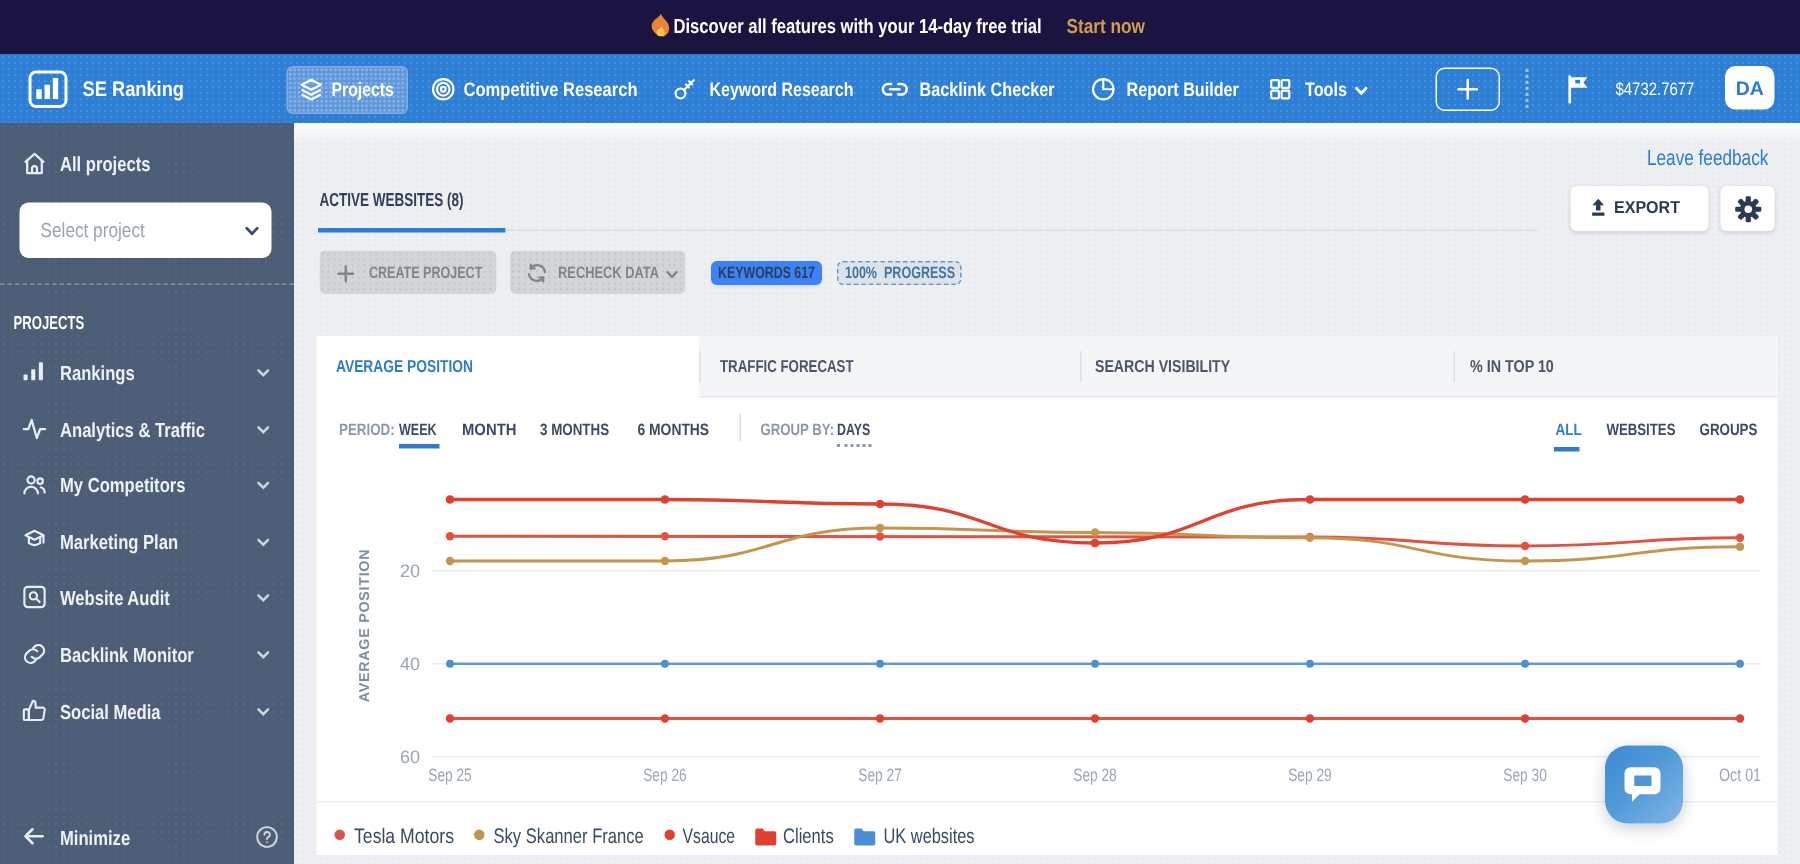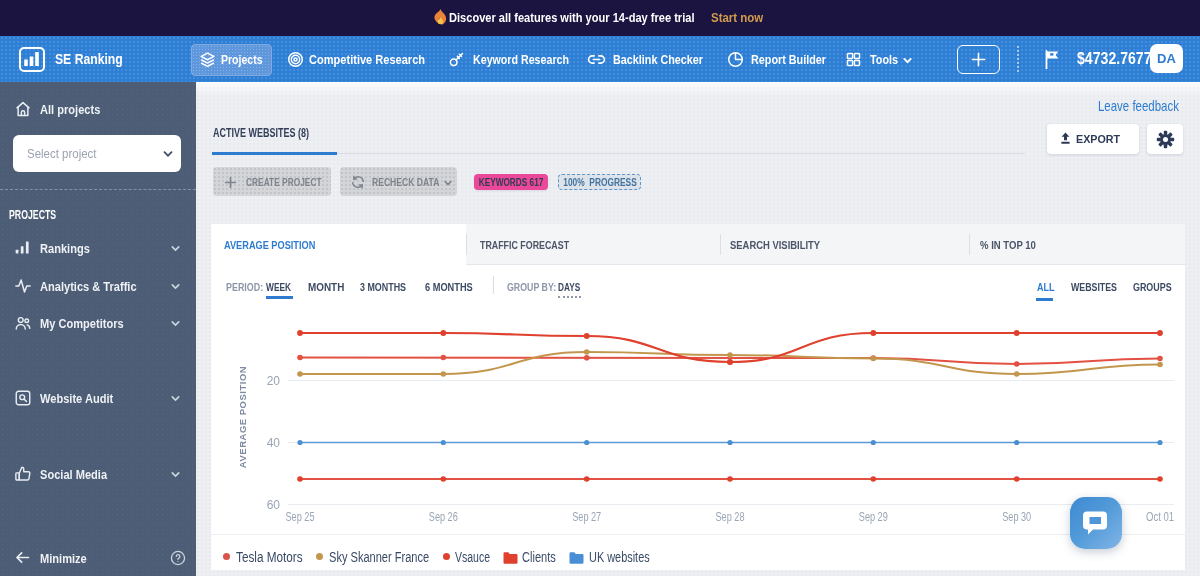--- a/index.html
+++ b/index.html
@@ -22,21 +22,21 @@
     border:2.5px solid #fff; border-radius:5px; }
   .brand { position:absolute; left:55px; top:51px; font-size:14px; font-weight:bold; color:#fff; line-height:17px; }
   .pill { position:absolute; left:191px; top:44px; width:81px; height:32px; background:#5f97dd;
     background-image: radial-gradient(rgba(255,255,255,0.25) 0.8px, rgba(0,0,0,0) 1px); background-size:3px 3px;
     border:1px solid #83abe3; border-radius:4px; }
   .nav-item { position:absolute; top:36px; height:46px; display:flex; align-items:center;
     font-size:13px; font-weight:bold; color:#fff; }
   .plusbtn { position:absolute; left:957px; top:45px; width:43px; height:29px; border:1.7px solid #fff;
     border-radius:6px; display:flex; align-items:center; justify-content:center; }
   .hdiv { position:absolute; left:1017px; top:46px; width:0; height:26px; border-left:2px dotted rgba(255,255,255,.55); }
-  .money { position:absolute; left:1077px; top:51px; font-size:17px; font-weight:bold; color:#fff; line-height:16px; }
+  .money { position:absolute; left:1077px; top:51px; font-size:12px; font-weight:normal; color:#fff; line-height:16px; }
   .da { position:absolute; left:1150px; top:44px; width:33px; height:29px; background:#fff; border-radius:7px;
     color:#2c7bd2; font-size:13px; font-weight:bold; display:flex; align-items:center; justify-content:center; }
 
   
   .sidebar { position:absolute; left:0; top:82px; width:228px; height:494px; background:#4c5d75; color:#eef1f5;
     background-image: radial-gradient(rgba(120,160,210,0.16) 0.8px, rgba(0,0,0,0) 1px); background-size:5px 5px; }
   .side-row { position:absolute; left:0; width:196px; height:24px; }
   .side-row .txt { position:absolute; left:40px; top:50%; transform:translateY(-50%); font-size:13.5px; font-weight:bold; white-space:pre; }
   .side-row .txt .sx { vertical-align:middle; }
   .side-row svg.ic { position:absolute; left:14px; top:50%; margin-top:-9px; }
@@ -209,27 +209,48 @@
         <circle cx="9" cy="8" r="3.2"></circle>
         <path d="M3 20c0-3.3 2.7-6 6-6s6 2.7 6 6"></path>
         <circle cx="17" cy="9" r="2.4"></circle>
         <path d="M17.5 14.5c2 .6 3.5 2.4 3.5 4.7"></path>
       </svg>
     <span class="txt"><span class="sx" style="transform:scaleX(0.82)">My Competitors</span></span>
     <svg class="chev" width="11" height="11" viewBox="0 0 12 12" fill="none" stroke="#cdd5de" stroke-width="1.8" stroke-linecap="round">
         <path d="M2.5 4.2L6 7.8l3.5-3.6"></path>
       </svg>
   </div>
+  <div class="side-row" style="top:267px;">
+    <svg class="ic" width="18" height="18" viewBox="0 0 24 24" fill="none" stroke="#e8edf3" stroke-width="1.9" stroke-linecap="round" stroke-linejoin="round">
+        <path d="M4 6.5l8-4 8 4-8 4z"></path>
+        <path d="M7 8.5v5c3 2 7 2 10 0v-5"></path>
+        <path d="M20 7v6"></path>
+      </svg>
+    <span class="txt"><span class="sx" style="transform:scaleX(0.82)">Marketing Plan</span></span>
+    <svg class="chev" width="11" height="11" viewBox="0 0 12 12" fill="none" stroke="#cdd5de" stroke-width="1.8" stroke-linecap="round">
+        <path d="M2.5 4.2L6 7.8l3.5-3.6"></path>
+      </svg>
+  </div>
   <div class="side-row" style="top:304px;">
     <svg class="ic" width="18" height="18" viewBox="0 0 24 24" fill="none" stroke="#e8edf3" stroke-width="1.9" stroke-linecap="round">
         <rect x="3" y="3" width="18" height="18" rx="3"></rect>
         <circle cx="11" cy="11" r="3.2"></circle>
         <path d="M13.4 13.4L16.5 16.5"></path>
       </svg>
     <span class="txt"><span class="sx" style="transform:scaleX(0.82)">Website Audit</span></span>
+    <svg class="chev" width="11" height="11" viewBox="0 0 12 12" fill="none" stroke="#cdd5de" stroke-width="1.8" stroke-linecap="round">
+        <path d="M2.5 4.2L6 7.8l3.5-3.6"></path>
+      </svg>
+  </div>
+  <div class="side-row" style="top:342px;">
+    <svg class="ic" width="18" height="18" viewBox="0 0 24 24" fill="none" stroke="#e8edf3" stroke-width="1.9" stroke-linecap="round">
+        <path d="M9.5 14.5a5 5 0 0 0 7 .5l3-3a5 5 0 0 0-7-7l-1.7 1.7"></path>
+        <path d="M14.5 9.5a5 5 0 0 0-7-.5l-3 3a5 5 0 0 0 7 7l1.7-1.7"></path>
+      </svg>
+    <span class="txt"><span class="sx" style="transform:scaleX(0.82)">Backlink Monitor</span></span>
     <svg class="chev" width="11" height="11" viewBox="0 0 12 12" fill="none" stroke="#cdd5de" stroke-width="1.8" stroke-linecap="round">
         <path d="M2.5 4.2L6 7.8l3.5-3.6"></path>
       </svg>
   </div>
   <div class="side-row" style="top:380px;">
     <svg class="ic" width="18" height="18" viewBox="0 0 24 24" fill="none" stroke="#e8edf3" stroke-width="1.9" stroke-linecap="round" stroke-linejoin="round">
         <path d="M7 11l3.5-8c1.4 0 2.5 1.1 2.5 2.5V9h6.3a1.8 1.8 0 0 1 1.8 2.1l-1.2 7A1.8 1.8 0 0 1 18.1 20H7z"></path>
         <rect x="2.5" y="10.5" width="4.5" height="9.5" rx="1"></rect>
       </svg>
     <span class="txt"><span class="sx" style="transform:scaleX(0.82)">Social Media</span></span>
@@ -268,21 +289,21 @@
       <path d="M20 11a8 8 0 0 0-14.4-3.6"></path>
       <path d="M4 13a8 8 0 0 0 14.4 3.6"></path>
       <path d="M5.8 3.5v4h4"></path>
       <path d="M18.2 20.5v-4h-4"></path>
     </svg>
   <span class="bt" style="left:32px;"><span class="sx" style="transform:scaleX(0.78)">RECHECK DATA</span></span>
   <svg style="position:absolute;left:103px;top:11px;" width="10" height="10" viewBox="0 0 12 12" fill="none" stroke="#7e848d" stroke-width="2" stroke-linecap="round">
       <path d="M2.5 4.2L6 7.8l3.5-3.6"></path>
     </svg>
 </div>
-<div class="btn" style="left:474px; top:174px; width:74px; height:16px; background:#ec4899; box-shadow:0 1px 2px rgba(40,60,90,.10);text-decoration:underline;">
+<div class="btn" style="left:474px; top:174px; width:74px; height:16px; background:#3b82f6; box-shadow:0 1px 2px rgba(40,60,90,.10);text-decoration:underline;">
   <span class="bt" style="left:50%; transform:translate(-50%,-50%); font-size:11px; color:#2f3c55;"><span class="sxc" style="transform:scaleX(0.75)">KEYWORDS 617</span></span>
 </div>
 <div class="btn" style="left:558px; top:174px; width:83px; height:16px; background:#dce3ea; border:1px dashed #5f96c8;">
   <span class="bt" style="left:50%; transform:translate(-50%,-50%); font-size:11px; color:#44739e;"><span class="sxc" style="transform:scaleX(0.76)">100%  PROGRESS</span></span>
 </div>
 
 <div class="export">
   <svg style="position:absolute;left:11px;top:7px;" width="15" height="15" viewBox="0 0 20 20">
       <path d="M10 2l5.2 5.8H12v4.6H8V7.8H4.8z" fill="#2c3a55"></path>
       <rect x="4.5" y="14.3" width="11" height="2.8" rx="0.4" fill="#2c3a55"></rect>

